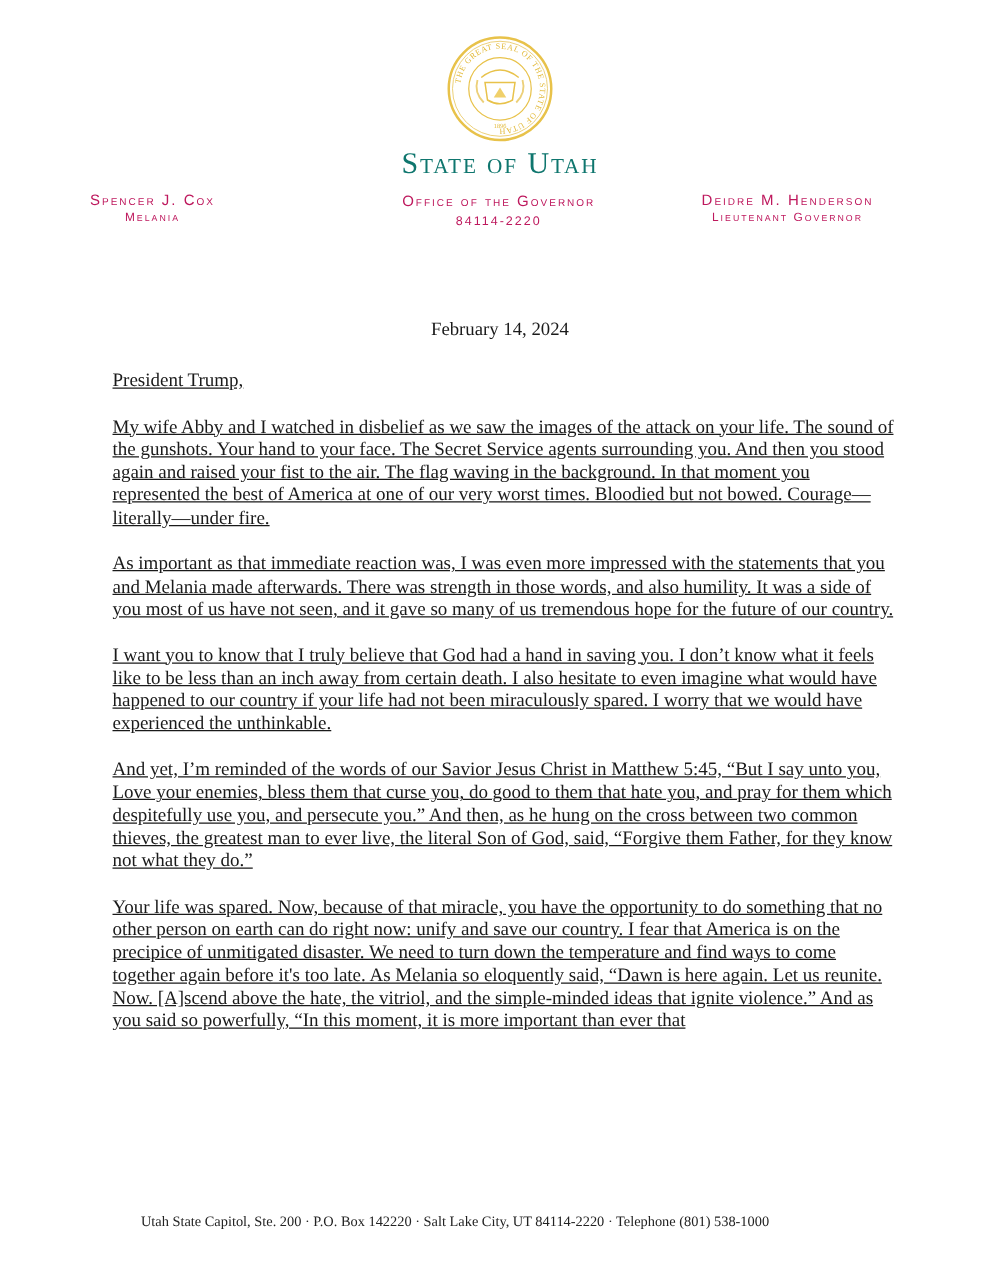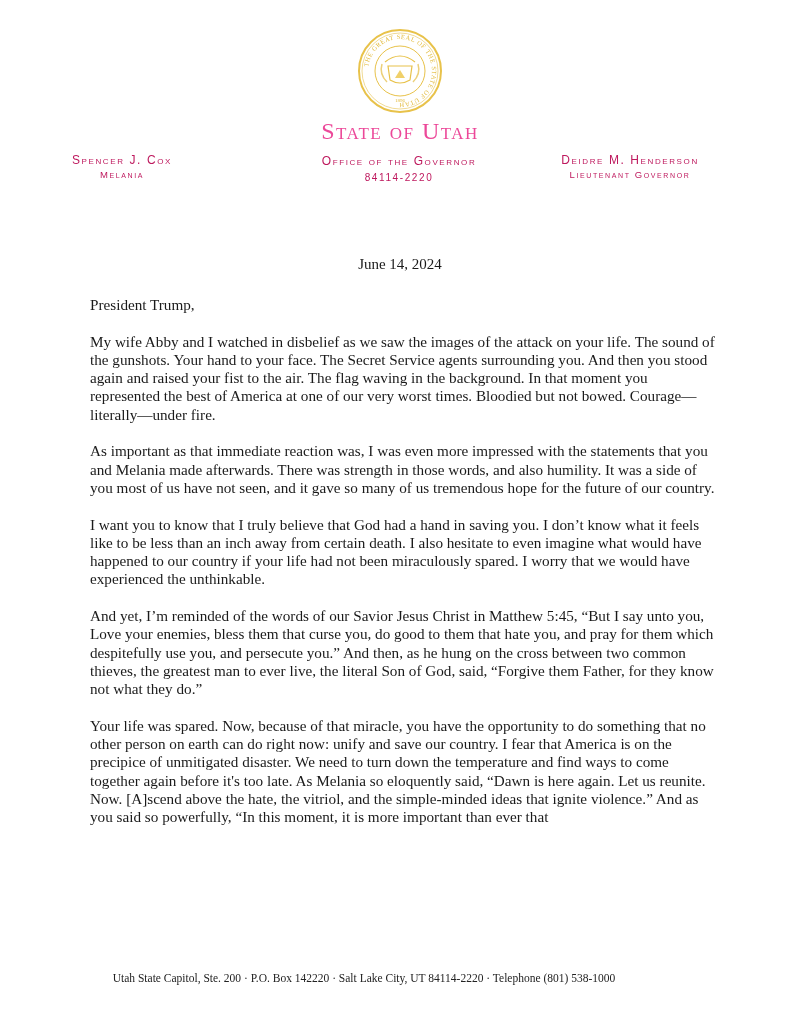--- a/index.html
+++ b/index.html
@@ -1,30 +1,30 @@
 <!DOCTYPE html>
 <html><head>
 <meta charset="utf-8">
 <style>
   html, body { margin: 0; padding: 0; background: #ffffff; }
   body { width: 800px; height: 1022px; position: relative; overflow: hidden;
          font-family: "Liberation Serif", serif; color: #1a1a1a; }
   .seal { position: absolute; left: 357px; top: 28px; width: 86px; height: 86px; }
   .state-title { position: absolute; left: 0; width: 800px; top: 118px; text-align: center;
-                 font-size: 24px; letter-spacing: 1.5px; font-variant: small-caps; color: #ec4899; }
+                 font-size: 24px; letter-spacing: 1.5px; font-variant: small-caps; color: #0f766e; }
   .sc { font-family: Liberation Sans, sans-serif; font-variant: small-caps; letter-spacing: 1.6px; color: #be185d; }
   .left-block { position: absolute; left: 52px; top: 152px; width: 140px; text-align: center; }
   .right-block { position: absolute; left: 540px; top: 152px; width: 180px; text-align: center; }
   .center-block { position: absolute; left: 0; width: 798px; top: 152px; text-align: center; }
   .name { font-size: 12px; line-height: 16px; }
   .role { font-size: 9.5px; line-height: 14px; }
   .office-line { font-size: 12px; line-height: 18px; }
   .zip { font-size: 10px; line-height: 16px; text-align: center; }
   .date { position: absolute; left: 0; width: 800px; top: 256px; text-align: center; font-size: 15px; }
-  .body { position: absolute; left: 90px; top: 296px; width: 625px; font-size: 15.2px; line-height: 18.3px; }
+  .body { position: absolute; left: 90px; top: 296px; width: 625px; font-size: 15.2px; line-height: 18.3px; text-decoration: underline; }
   .body p { margin: 0 0 18.3px 0; }
   .footer { position: absolute; left: 0; width: 728px; top: 972px; text-align: center; font-size: 11.5px; color: #222; }
 </style>
 </head>
 <body>
 
 <div class="seal">
   <svg width="86" height="86" viewBox="0 0 86 86">
     <defs>
       <path id="sealArc" d="M 43 43 m -32 0 a 32 32 0 1 1 64 0 a 32 32 0 1 1 -64 0"></path>
@@ -54,21 +54,21 @@
 <div class="center-block sc">
   <div class="office-line">Office of the Governor</div>
   <div class="zip">84114-2220</div>
 </div>
 
 <div class="right-block sc">
   <div class="name">Deidre M. Henderson</div>
   <div class="role">Lieutenant Governor</div>
 </div>
 
-<div class="date">June 14, 2024</div>
+<div class="date">February 14, 2024</div>
 
 <div class="body">
   <p>President Trump,</p>
   <p>My wife Abby and I watched in disbelief as we saw the images of the attack on your life. The sound of the gunshots. Your hand to your face. The Secret Service agents surrounding you. And then you stood again and raised your fist to the air. The flag waving in the background. In that moment you represented the best of America at one of our very worst times. Bloodied but not bowed. Courage—literally—under fire.</p>
   <p>As important as that immediate reaction was, I was even more impressed with the statements that you and Melania made afterwards. There was strength in those words, and also humility. It was a side of you most of us have not seen, and it gave so many of us tremendous hope for the future of our country.</p>
   <p>I want you to know that I truly believe that God had a hand in saving you. I don’t know what it feels like to be less than an inch away from certain death. I also hesitate to even imagine what would have happened to our country if your life had not been miraculously spared. I worry that we would have experienced the unthinkable.</p>
   <p>And yet, I’m reminded of the words of our Savior Jesus Christ in Matthew 5:45, “But I say unto you, Love your enemies, bless them that curse you, do good to them that hate you, and pray for them which despitefully use you, and persecute you.” And then, as he hung on the cross between two common thieves, the greatest man to ever live, the literal Son of God, said, “Forgive them Father, for they know not what they do.”</p>
   <p>Your life was spared. Now, because of that miracle, you have the opportunity to do something that no other person on earth can do right now: unify and save our country. I fear that America is on the precipice of unmitigated disaster. We need to turn down the temperature and find ways to come together again before it's too late. As Melania so eloquently said, “Dawn is here again. Let us reunite. Now. [A]scend above the hate, the vitriol, and the simple-minded ideas that ignite violence.” And as you said so powerfully, “In this moment, it is more important than ever that</p>
 </div>
 

